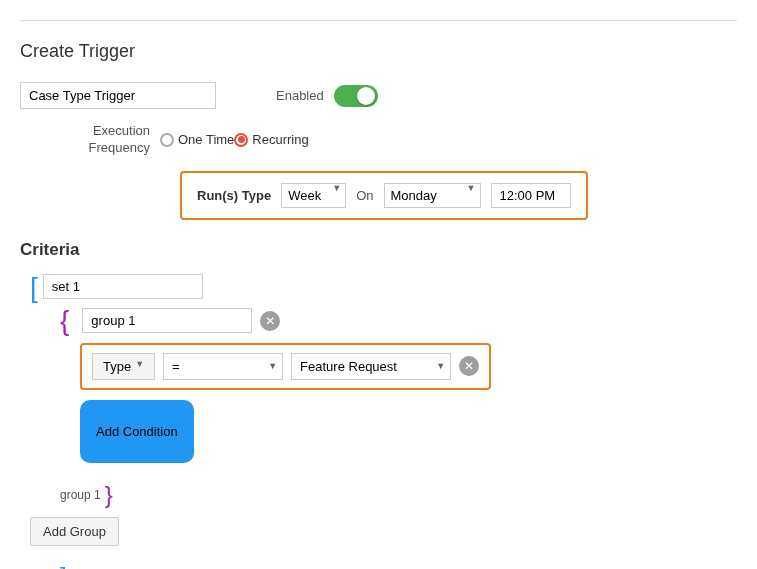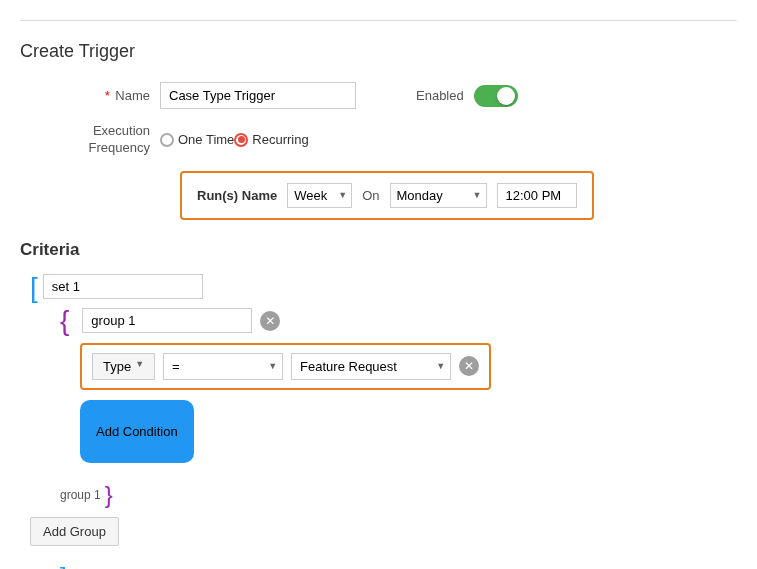--- a/index.html
+++ b/index.html
@@ -158,21 +158,20 @@
       appearance: none;
       -webkit-appearance: none;
       background: #fff;
       cursor: pointer;
       outline: none;
     }
 
     .select-wrapper {
       position: relative;
       display: inline-flex;
-      align-items: center;
     }
 
     .select-wrapper::after {
       content: '▼';
       font-size: 9px;
       position: absolute;
       right: 5px;
       pointer-events: none;
       color: #666;
     }
@@ -426,24 +425,20 @@
   </style>
 </head>
 <body>
 
 <div class="top-border"></div>
 <div class="main-content">
 
   <h1 class="page-title">Create Trigger</h1>
 
   <div class="form-row">
-    <div class="form-label">
-      <span class="required-star">*</span>
-      <span>Name</span>
-    </div>
     <input class="name-input" type="text" value="Case Type Trigger" style="">
     <div class="enabled-section">
       <span class="enabled-label">Enabled</span>
       <div class="toggle-switch">
         <div class="toggle-track"></div>
         <div class="toggle-thumb"></div>
       </div>
     </div>
   </div>
 
@@ -456,21 +451,21 @@
       </label>
       <label class="radio-option">
         <div class="radio-circle checked"></div>
         <span>Recurring</span>
       </label>
     </div>
   </div>
 
   <div style="margin-left: 150px; margin-bottom: 18px;">
     <div class="runs-every-box">
-      <span class="runs-every-label">Run(s) Name</span>
+      <span class="runs-every-label">Run(s) Type</span>
       <div class="select-wrapper">
         <select class="select-field">
           <option>Week</option>
           <option>Day</option>
           <option>Month</option>
         </select>
       </div>
       <span class="on-label">On</span>
       <div class="select-wrapper">
         <select class="select-field">

